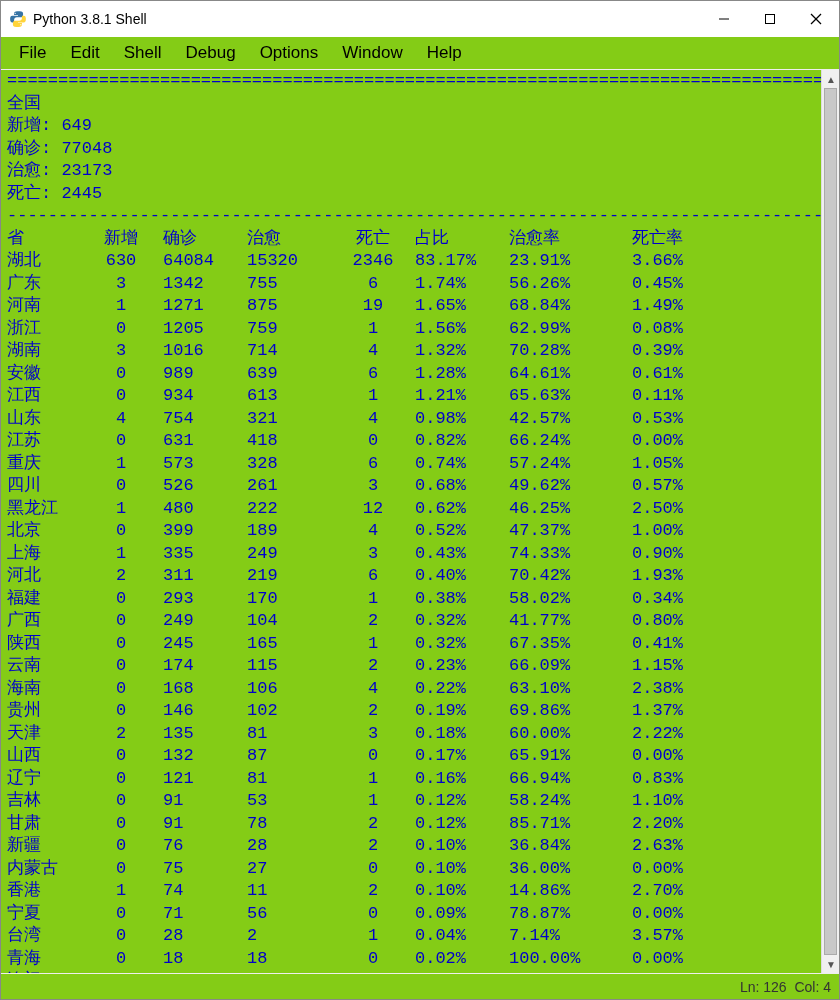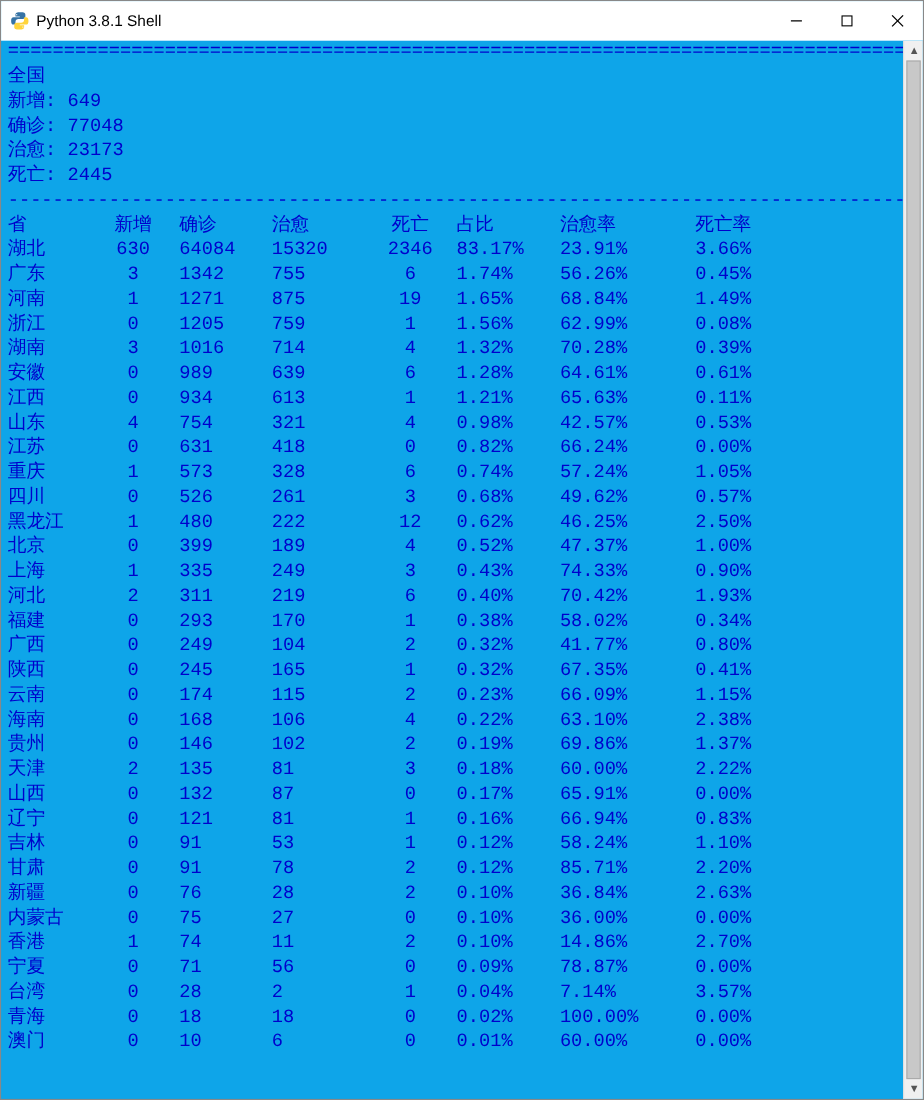--- a/index.html
+++ b/index.html
@@ -10,21 +10,21 @@
     width: 840px;
     height: 1000px;
     position: relative;
   }
   .window {
     width: 840px;
     height: 1000px;
     border: 1px solid #888;
     display: flex;
     flex-direction: column;
-    background: #0ea5e9;
+    background: #84cc16;
   }
   .titlebar {
     height: 36px;
     display: flex;
     align-items: center;
     justify-content: space-between;
     padding: 0 0 0 8px;
     background: #fff;
   }
   .titlebar-left {
@@ -156,24 +156,39 @@
       </div>
       <div class="titlebar-btn">
         <svg viewBox="0 0 12 12">
             <line x1="1" y1="1" x2="11" y2="11" stroke="#000" stroke-width="1.2"></line>
             <line x1="11" y1="1" x2="1" y2="11" stroke="#000" stroke-width="1.2"></line>
           </svg>
       </div>
     </div>
   </div>
 
+  <div class="menubar" id="menubar">
+      <div class="menu-item">File</div>
+      <div class="menu-item">Edit</div>
+      <div class="menu-item">Shell</div>
+      <div class="menu-item">Debug</div>
+      <div class="menu-item">Options</div>
+      <div class="menu-item">Window</div>
+      <div class="menu-item">Help</div>
+    </div>
 
   <div class="content-wrap">
     <div class="content" id="shell-content"><div class="hr-line">=================================================================================</div><div class="summary-block"><div>全国</div><div><span class="sum-lbl">新增:</span> <span class="sum-val">649</span></div><div><span class="sum-lbl">确诊:</span> <span class="sum-val">77048</span></div><div><span class="sum-lbl">治愈:</span> <span class="sum-val">23173</span></div><div><span class="sum-lbl">死亡:</span> <span class="sum-val">2445</span></div></div><div class="hr-line">---------------------------------------------------------------------------------</div><div class="row"><span class="c-prov">省</span><span class="c-new">新增</span><span class="c-conf">确诊</span><span class="c-cure">治愈</span><span class="c-dead">死亡</span><span class="c-pct">占比</span><span class="c-crate">治愈率</span><span class="c-drate">死亡率</span></div><div class="row"><span class="c-prov">湖北</span><span class="c-new">630</span><span class="c-conf">64084</span><span class="c-cure">15320</span><span class="c-dead">2346</span><span class="c-pct">83.17%</span><span class="c-crate">23.91%</span><span class="c-drate">3.66%</span></div><div class="row"><span class="c-prov">广东</span><span class="c-new">3</span><span class="c-conf">1342</span><span class="c-cure">755</span><span class="c-dead">6</span><span class="c-pct">1.74%</span><span class="c-crate">56.26%</span><span class="c-drate">0.45%</span></div><div class="row"><span class="c-prov">河南</span><span class="c-new">1</span><span class="c-conf">1271</span><span class="c-cure">875</span><span class="c-dead">19</span><span class="c-pct">1.65%</span><span class="c-crate">68.84%</span><span class="c-drate">1.49%</span></div><div class="row"><span class="c-prov">浙江</span><span class="c-new">0</span><span class="c-conf">1205</span><span class="c-cure">759</span><span class="c-dead">1</span><span class="c-pct">1.56%</span><span class="c-crate">62.99%</span><span class="c-drate">0.08%</span></div><div class="row"><span class="c-prov">湖南</span><span class="c-new">3</span><span class="c-conf">1016</span><span class="c-cure">714</span><span class="c-dead">4</span><span class="c-pct">1.32%</span><span class="c-crate">70.28%</span><span class="c-drate">0.39%</span></div><div class="row"><span class="c-prov">安徽</span><span class="c-new">0</span><span class="c-conf">989</span><span class="c-cure">639</span><span class="c-dead">6</span><span class="c-pct">1.28%</span><span class="c-crate">64.61%</span><span class="c-drate">0.61%</span></div><div class="row"><span class="c-prov">江西</span><span class="c-new">0</span><span class="c-conf">934</span><span class="c-cure">613</span><span class="c-dead">1</span><span class="c-pct">1.21%</span><span class="c-crate">65.63%</span><span class="c-drate">0.11%</span></div><div class="row"><span class="c-prov">山东</span><span class="c-new">4</span><span class="c-conf">754</span><span class="c-cure">321</span><span class="c-dead">4</span><span class="c-pct">0.98%</span><span class="c-crate">42.57%</span><span class="c-drate">0.53%</span></div><div class="row"><span class="c-prov">江苏</span><span class="c-new">0</span><span class="c-conf">631</span><span class="c-cure">418</span><span class="c-dead">0</span><span class="c-pct">0.82%</span><span class="c-crate">66.24%</span><span class="c-drate">0.00%</span></div><div class="row"><span class="c-prov">重庆</span><span class="c-new">1</span><span class="c-conf">573</span><span class="c-cure">328</span><span class="c-dead">6</span><span class="c-pct">0.74%</span><span class="c-crate">57.24%</span><span class="c-drate">1.05%</span></div><div class="row"><span class="c-prov">四川</span><span class="c-new">0</span><span class="c-conf">526</span><span class="c-cure">261</span><span class="c-dead">3</span><span class="c-pct">0.68%</span><span class="c-crate">49.62%</span><span class="c-drate">0.57%</span></div><div class="row"><span class="c-prov">黑龙江</span><span class="c-new">1</span><span class="c-conf">480</span><span class="c-cure">222</span><span class="c-dead">12</span><span class="c-pct">0.62%</span><span class="c-crate">46.25%</span><span class="c-drate">2.50%</span></div><div class="row"><span class="c-prov">北京</span><span class="c-new">0</span><span class="c-conf">399</span><span class="c-cure">189</span><span class="c-dead">4</span><span class="c-pct">0.52%</span><span class="c-crate">47.37%</span><span class="c-drate">1.00%</span></div><div class="row"><span class="c-prov">上海</span><span class="c-new">1</span><span class="c-conf">335</span><span class="c-cure">249</span><span class="c-dead">3</span><span class="c-pct">0.43%</span><span class="c-crate">74.33%</span><span class="c-drate">0.90%</span></div><div class="row"><span class="c-prov">河北</span><span class="c-new">2</span><span class="c-conf">311</span><span class="c-cure">219</span><span class="c-dead">6</span><span class="c-pct">0.40%</span><span class="c-crate">70.42%</span><span class="c-drate">1.93%</span></div><div class="row"><span class="c-prov">福建</span><span class="c-new">0</span><span class="c-conf">293</span><span class="c-cure">170</span><span class="c-dead">1</span><span class="c-pct">0.38%</span><span class="c-crate">58.02%</span><span class="c-drate">0.34%</span></div><div class="row"><span class="c-prov">广西</span><span class="c-new">0</span><span class="c-conf">249</span><span class="c-cure">104</span><span class="c-dead">2</span><span class="c-pct">0.32%</span><span class="c-crate">41.77%</span><span class="c-drate">0.80%</span></div><div class="row"><span class="c-prov">陕西</span><span class="c-new">0</span><span class="c-conf">245</span><span class="c-cure">165</span><span class="c-dead">1</span><span class="c-pct">0.32%</span><span class="c-crate">67.35%</span><span class="c-drate">0.41%</span></div><div class="row"><span class="c-prov">云南</span><span class="c-new">0</span><span class="c-conf">174</span><span class="c-cure">115</span><span class="c-dead">2</span><span class="c-pct">0.23%</span><span class="c-crate">66.09%</span><span class="c-drate">1.15%</span></div><div class="row"><span class="c-prov">海南</span><span class="c-new">0</span><span class="c-conf">168</span><span class="c-cure">106</span><span class="c-dead">4</span><span class="c-pct">0.22%</span><span class="c-crate">63.10%</span><span class="c-drate">2.38%</span></div><div class="row"><span class="c-prov">贵州</span><span class="c-new">0</span><span class="c-conf">146</span><span class="c-cure">102</span><span class="c-dead">2</span><span class="c-pct">0.19%</span><span class="c-crate">69.86%</span><span class="c-drate">1.37%</span></div><div class="row"><span class="c-prov">天津</span><span class="c-new">2</span><span class="c-conf">135</span><span class="c-cure">81</span><span class="c-dead">3</span><span class="c-pct">0.18%</span><span class="c-crate">60.00%</span><span class="c-drate">2.22%</span></div><div class="row"><span class="c-prov">山西</span><span class="c-new">0</span><span class="c-conf">132</span><span class="c-cure">87</span><span class="c-dead">0</span><span class="c-pct">0.17%</span><span class="c-crate">65.91%</span><span class="c-drate">0.00%</span></div><div class="row"><span class="c-prov">辽宁</span><span class="c-new">0</span><span class="c-conf">121</span><span class="c-cure">81</span><span class="c-dead">1</span><span class="c-pct">0.16%</span><span class="c-crate">66.94%</span><span class="c-drate">0.83%</span></div><div class="row"><span class="c-prov">吉林</span><span class="c-new">0</span><span class="c-conf">91</span><span class="c-cure">53</span><span class="c-dead">1</span><span class="c-pct">0.12%</span><span class="c-crate">58.24%</span><span class="c-drate">1.10%</span></div><div class="row"><span class="c-prov">甘肃</span><span class="c-new">0</span><span class="c-conf">91</span><span class="c-cure">78</span><span class="c-dead">2</span><span class="c-pct">0.12%</span><span class="c-crate">85.71%</span><span class="c-drate">2.20%</span></div><div class="row"><span class="c-prov">新疆</span><span class="c-new">0</span><span class="c-conf">76</span><span class="c-cure">28</span><span class="c-dead">2</span><span class="c-pct">0.10%</span><span class="c-crate">36.84%</span><span class="c-drate">2.63%</span></div><div class="row"><span class="c-prov">内蒙古</span><span class="c-new">0</span><span class="c-conf">75</span><span class="c-cure">27</span><span class="c-dead">0</span><span class="c-pct">0.10%</span><span class="c-crate">36.00%</span><span class="c-drate">0.00%</span></div><div class="row"><span class="c-prov">香港</span><span class="c-new">1</span><span class="c-conf">74</span><span class="c-cure">11</span><span class="c-dead">2</span><span class="c-pct">0.10%</span><span class="c-crate">14.86%</span><span class="c-drate">2.70%</span></div><div class="row"><span class="c-prov">宁夏</span><span class="c-new">0</span><span class="c-conf">71</span><span class="c-cure">56</span><span class="c-dead">0</span><span class="c-pct">0.09%</span><span class="c-crate">78.87%</span><span class="c-drate">0.00%</span></div><div class="row"><span class="c-prov">台湾</span><span class="c-new">0</span><span class="c-conf">28</span><span class="c-cure">2</span><span class="c-dead">1</span><span class="c-pct">0.04%</span><span class="c-crate">7.14%</span><span class="c-drate">3.57%</span></div><div class="row"><span class="c-prov">青海</span><span class="c-new">0</span><span class="c-conf">18</span><span class="c-cure">18</span><span class="c-dead">0</span><span class="c-pct">0.02%</span><span class="c-crate">100.00%</span><span class="c-drate">0.00%</span></div><div class="row"><span class="c-prov">澳门</span><span class="c-new">0</span><span class="c-conf">10</span><span class="c-cure">6</span><span class="c-dead">0</span><span class="c-pct">0.01%</span><span class="c-crate">60.00%</span><span class="c-drate">0.00%</span></div></div>
     <div class="scrollbar">
       <div class="scroll-arrow">▲</div>
       <div class="scroll-thumb"></div>
       <div class="scroll-arrow" style="position:absolute;bottom:0;">▼</div>
     </div>
   </div>
 
+  <div class="statusbar">
+    <span>Ln:</span>&nbsp;
+    <span>126</span>&nbsp;&nbsp;
+    <span>Col:</span>&nbsp;
+    <span>4</span>
+  </div>
 
 </div>
 
 </body></html>

